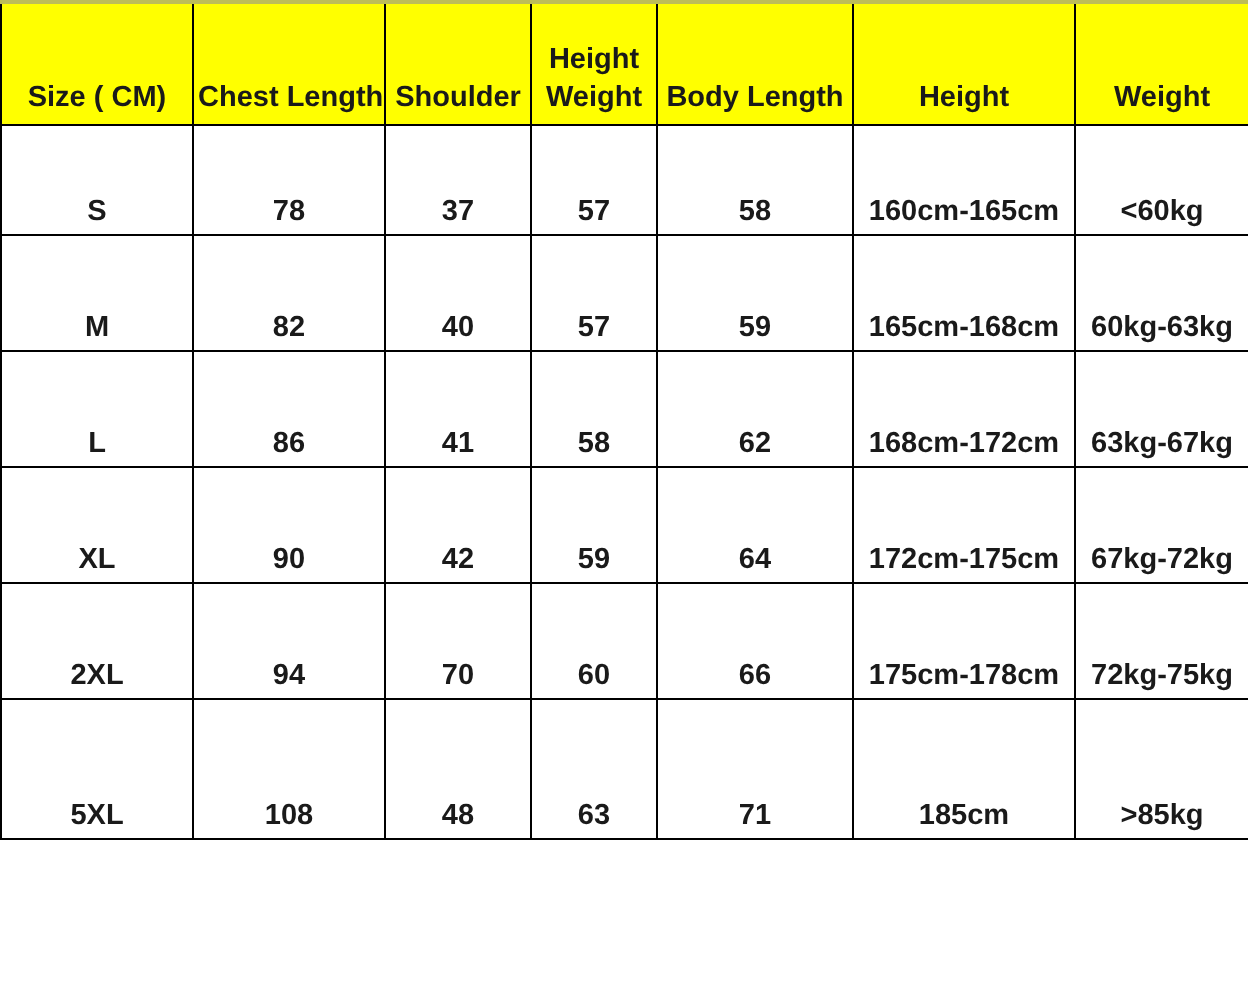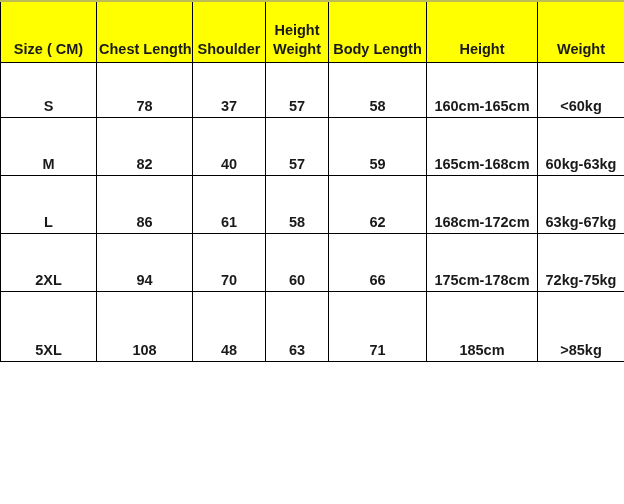--- a/index.html
+++ b/index.html
@@ -145,25 +145,34 @@
         <td>82</td>
         <td>40</td>
         <td>57</td>
         <td>59</td>
         <td>165cm-168cm</td>
         <td>60kg-63kg</td>
       </tr>
       <tr>
         <td>L</td>
         <td>86</td>
-        <td>61</td>
+        <td>41</td>
         <td>58</td>
         <td>62</td>
         <td>168cm-172cm</td>
         <td>63kg-67kg</td>
+      </tr>
+      <tr>
+        <td>XL</td>
+        <td>90</td>
+        <td>42</td>
+        <td>59</td>
+        <td>64</td>
+        <td>172cm-175cm</td>
+        <td>67kg-72kg</td>
       </tr>
       <tr>
         <td>2XL</td>
         <td>94</td>
         <td>70</td>
         <td>60</td>
         <td>66</td>
         <td>175cm-178cm</td>
         <td>72kg-75kg</td>
       </tr>

